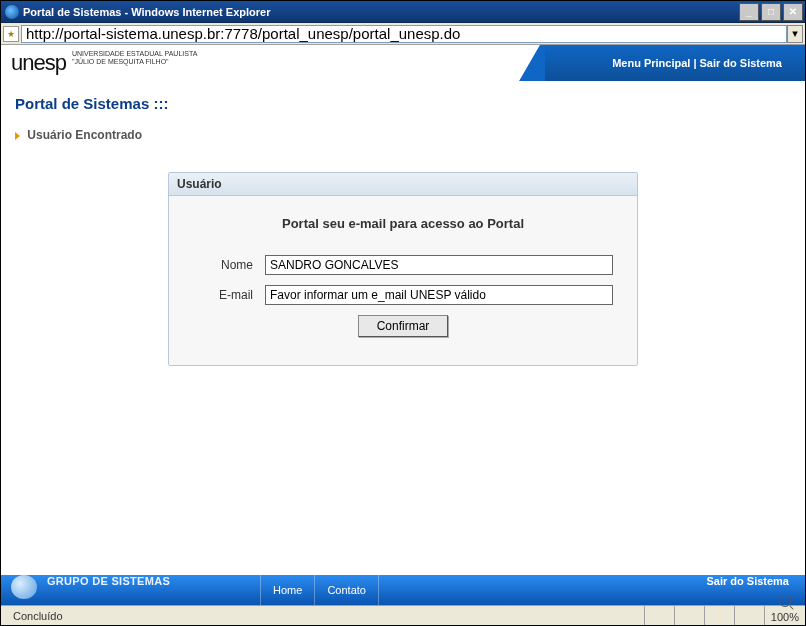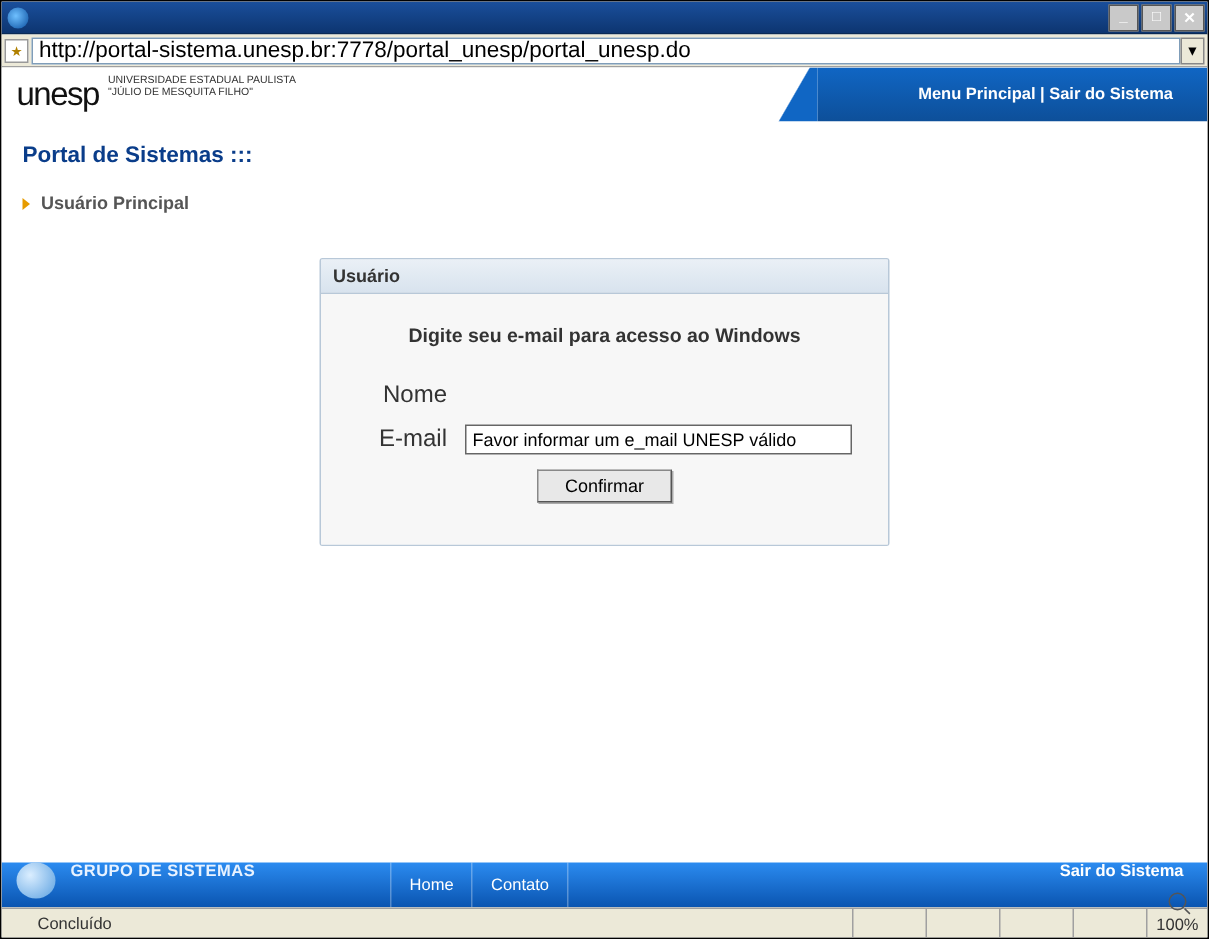--- a/index.html
+++ b/index.html
@@ -147,21 +147,21 @@
   .triangle {
     display: inline-block;
     width: 0; height: 0;
     border-top: 4px solid transparent;
     border-bottom: 4px solid transparent;
     border-left: 5px solid #e69b00;
     margin-right: 4px;
     vertical-align: middle;
   }
   .panel {
-    width: 380px;
+    width: 470px;
     margin: 0 auto;
     border: 1px solid #b8c8d8;
     border-radius: 2px;
   }
   .panel-header {
     background: linear-gradient(#eaf0f6, #d8e3ee);
     border-bottom: 1px solid #b8c8d8;
     padding: 4px 8px;
     font-weight: bold;
     font-size: 12px;
@@ -180,21 +180,21 @@
   }
   .form-row {
     display: flex;
     align-items: center;
     margin-bottom: 10px;
   }
   .form-label {
     width: 72px;
     text-align: right;
     padding-right: 12px;
-    font-size: 16px;
+    font-size: 12px;
     color: #333;
   }
   .form-input {
     flex: 1;
     border: 1px solid #666;
     background: #fff;
     height: 20px;
     padding: 2px 4px;
     font-size: 12px;
     font-family: Arial, sans-serif;
@@ -262,21 +262,21 @@
     background: #ece9d8;
     border-top: 1px solid #a0a0a0;
     display: flex;
     align-items: center;
     font-size: 11px;
     color: #333;
     z-index: 10;
   }
   .status-cell {
     border-right: 1px solid #a0a0a0;
-    padding: 0 24px;
+    padding: 0 12px;
     height: 100%;
     display: flex; align-items: center;
   }
   .status-cell.flex { flex: 1; }
   .status-cell.small { width: 30px; }
   .zone-icon {
     width: 12px; height: 12px;
     background: radial-gradient(circle at 40% 40%, #7fd4ff, #1073c0);
     border-radius: 50%;
     margin-right: 4px;
@@ -306,20 +306,21 @@
     top: 36px; left: 0; right: 0; bottom: 30px;
     overflow: hidden;
     background: #fff;
   }
 </style>
 </head>
 <body>
 
 <div class="titlebar">
   <div class="ie-icon"></div>
+  <span>Portal de Sistemas - Windows Internet Explorer</span>
   <div class="win-controls">
     <div class="win-btn">_</div>
     <div class="win-btn">□</div>
     <div class="win-btn">✕</div>
   </div>
 </div>
 
 <div class="addr-row">
   <div class="addr-icon">★</div>
   <input class="addr-input" value="http://portal-sistema.unesp.br:7778/portal_unesp/portal_unesp.do" style="">
@@ -343,30 +344,31 @@
       <span>|</span>
       <a href="#">Sair do Sistema</a>
     </div>
   </div>
 
   <div class="content-scroll-area">
     <div class="page-inner">
       <div class="page-title">Portal de Sistemas :::</div>
       <div class="subtitle">
         <span class="triangle"></span>
-        <span>Usuário Principal</span>
+        <span>Usuário Encontrado</span>
       </div>
 
       <div class="panel">
         <div class="panel-header">Usuário</div>
         <div class="panel-body">
-          <div class="instr">Digite seu e-mail para acesso ao Windows</div>
+          <div class="instr">Portal seu e-mail para acesso ao Portal</div>
 
           <div class="form-row">
             <div class="form-label">Nome</div>
+            <input class="form-input" value="SANDRO GONCALVES" style="">
           </div>
           <div class="form-row">
             <div class="form-label">E-mail</div>
             <input class="form-input" value="Favor informar um e_mail UNESP válido" style="">
           </div>
 
           <div class="btn-row">
             <button class="confirm-btn">Confirmar</button>
           </div>
         </div>

